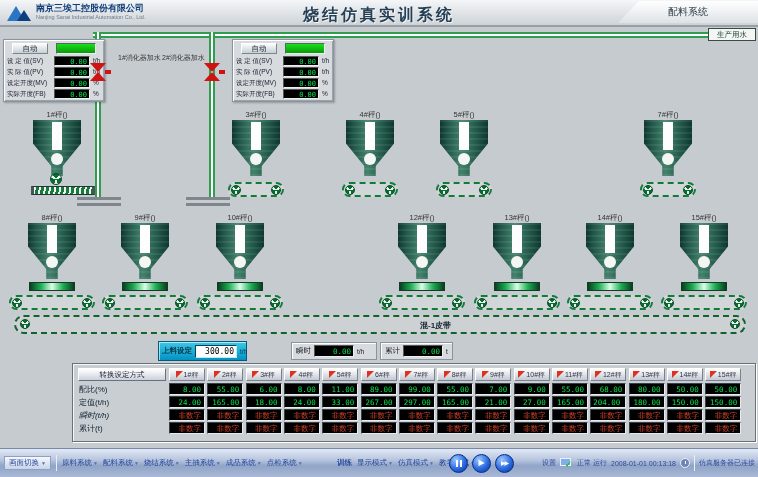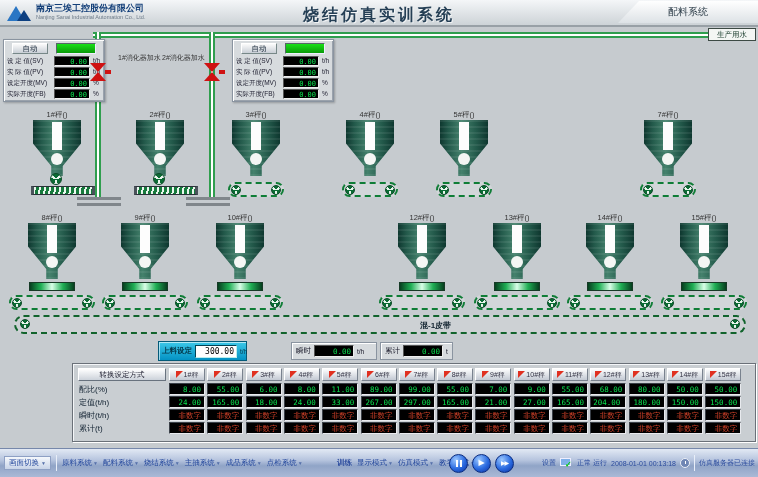--- a/index.html
+++ b/index.html
@@ -193,21 +193,21 @@
   <div class="ledpanel" style="left:380px;width:73px;">
     <span class="lab">累计</span>
     <span class="led">0.00</span>
     <span class="unit">t</span>
   </div>
 
   <div class="dtable" id="dtable">
     <div class="mode-btn">转换设定方式</div>
   <div class="rowlab" style="top: 20px;">配比(%)</div>
       <div class="rowlab" style="top: 33px;">定值(t/h)</div>
-      <div class="rowlab" style="top: 46px;">瞬时(t/h)</div>
+      <div class="rowlab" style="top: 46px; font-style: italic;">瞬时(t/h)</div>
       <div class="rowlab" style="top: 59px;">累计(t)</div>
       <div class="colhead" style="left: 96px;">
         <span class="flag"></span>
         <span>1#秤</span>
       </div>
       <div class="cell" style="left: 96px; top: 19px;">8.00</div>
       <div class="cell" style="left: 96px; top: 32px;">24.00</div>
       <div class="cell nan" style="left: 96px; top: 45px;">非数字</div>
       <div class="cell nan" style="left: 96px; top: 58px;">非数字</div>
       <div class="colhead" style="left: 134.3px;">
@@ -447,29 +447,20 @@
     </div>
     <div class="scale" style="left: 14px; top: 110px;">
       <div class="scale-label">1#秤()</div>
       <div class="hopper">
         <div class="slot"></div>
         <div class="hole"></div>
       </div>
       <div class="wheel" style="left: 36px; top: 63px;"></div>
       <div class="screw"></div>
     </div>
-    <div class="scale" style="left: 117px; top: 110px;">
-      <div class="scale-label">2#秤()</div>
-      <div class="hopper">
-        <div class="slot"></div>
-        <div class="hole"></div>
-      </div>
-      <div class="wheel" style="left: 36px; top: 63px;"></div>
-      <div class="screw"></div>
-    </div>
     <div class="scale" style="left: 213px; top: 110px;">
       <div class="scale-label">3#秤()</div>
       <div class="hopper">
         <div class="slot"></div>
         <div class="hole"></div>
       </div>
       <div class="oval o1">
         <div class="wheel small" style="left: 1px; top: 1px;"></div>
         <div class="wheel small" style="right: 1px; top: 1px; left: auto;"></div>
       </div>

